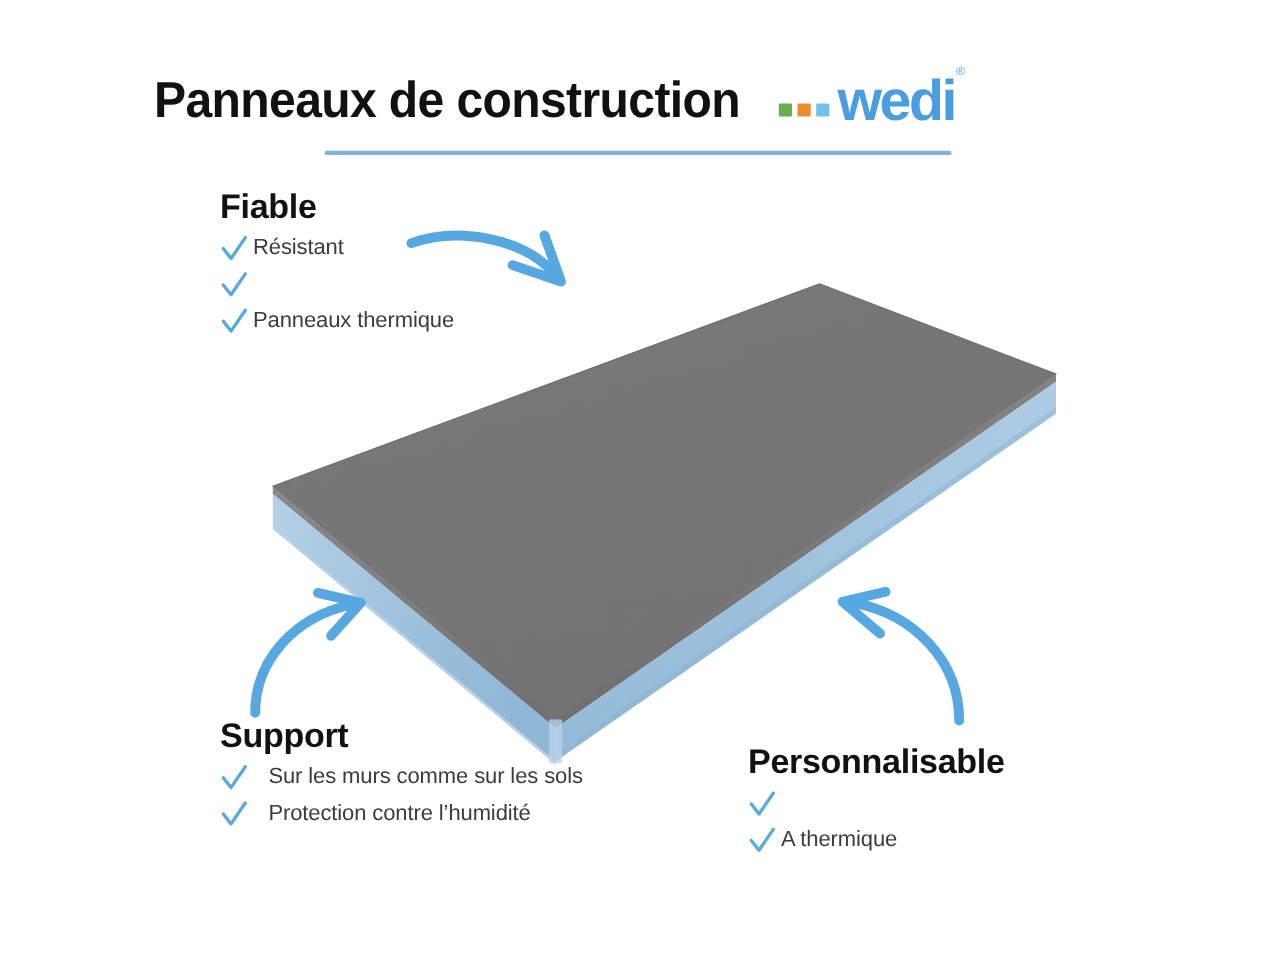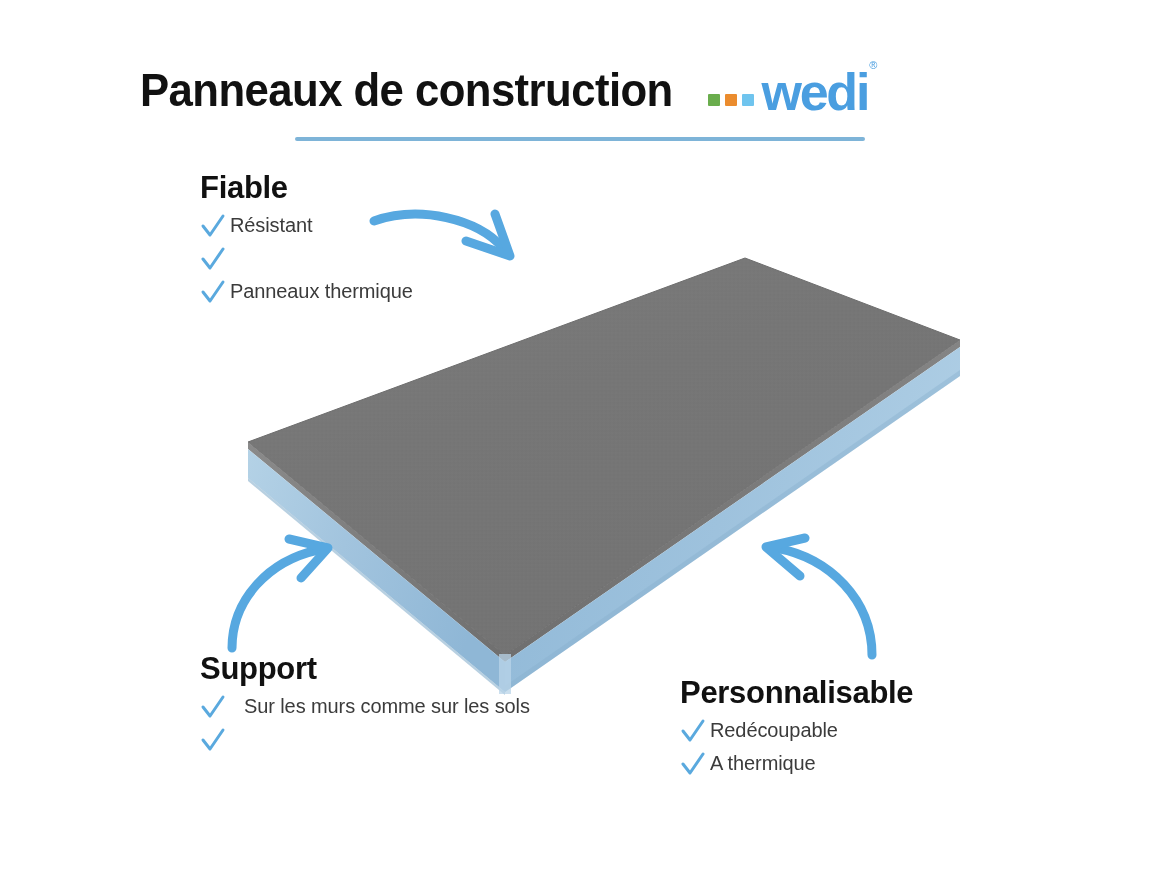--- a/index.html
+++ b/index.html
@@ -296,34 +296,34 @@
           </svg>
         </span>
         <span class="feature-text">Sur les murs comme sur les sols</span>
       </li>
       <li class="feature-item">
         <span class="check-icon">
           <svg width="26" height="28" viewBox="0 0 26 28" xmlns="http://www.w3.org/2000/svg">
             <path d="M 3 13 L 10 22 L 23 3" fill="none" stroke="#5aa9de" stroke-width="3" stroke-linecap="round" stroke-linejoin="round"></path>
           </svg>
         </span>
+        <span class="feature-text">Protection contre l’humidité</span>
       </li>
     </ul>
   </div>
 
   <div class="block" id="block-perso">
     <div class="block-heading">Personnalisable</div>
     <ul class="feature-list">
       <li class="feature-item">
         <span class="check-icon">
           <svg width="26" height="28" viewBox="0 0 26 28" xmlns="http://www.w3.org/2000/svg">
             <path d="M 3 13 L 10 22 L 23 3" fill="none" stroke="#5aa9de" stroke-width="3" stroke-linecap="round" stroke-linejoin="round"></path>
           </svg>
         </span>
-        <span class="feature-text">Redécoupable</span>
       </li>
       <li class="feature-item">
         <span class="check-icon">
           <svg width="26" height="28" viewBox="0 0 26 28" xmlns="http://www.w3.org/2000/svg">
             <path d="M 3 13 L 10 22 L 23 3" fill="none" stroke="#5aa9de" stroke-width="3" stroke-linecap="round" stroke-linejoin="round"></path>
           </svg>
         </span>
         <span class="feature-text">A thermique</span>
       </li>
     </ul>

